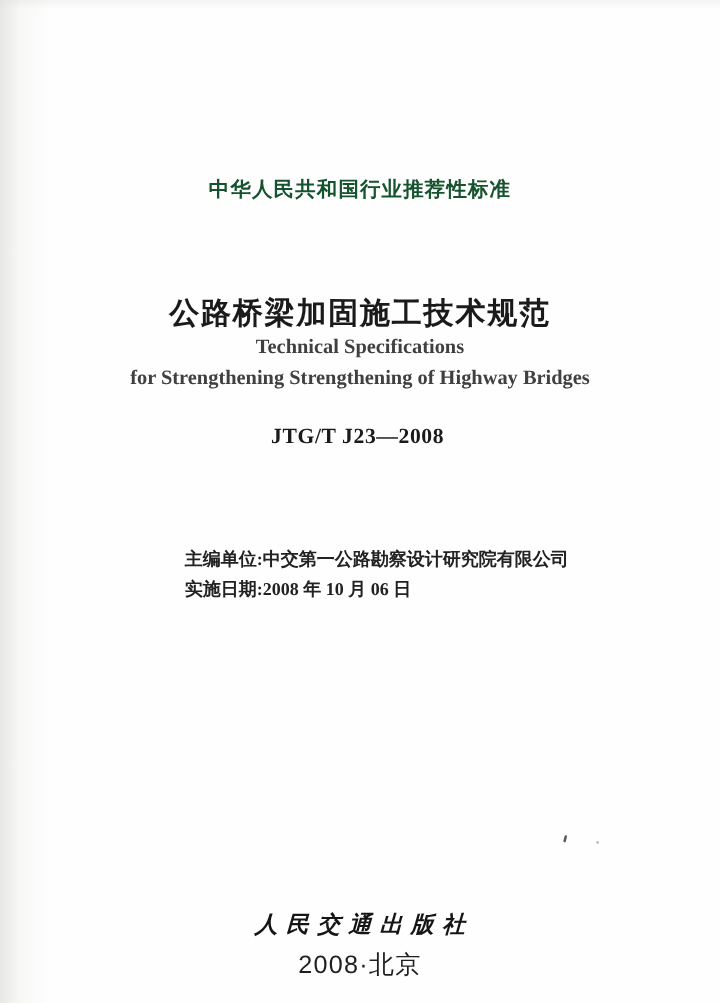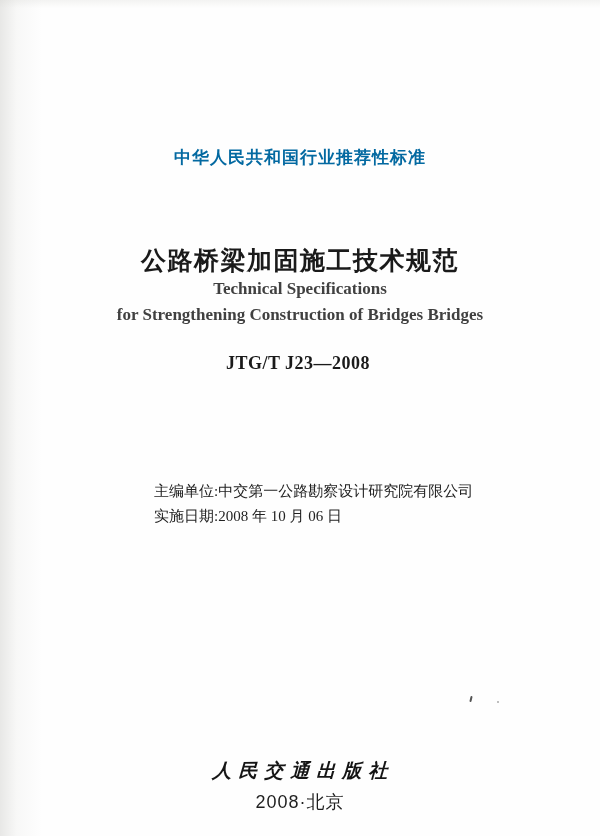--- a/index.html
+++ b/index.html
@@ -33,21 +33,21 @@
     pointer-events: none;
   }
   .standard-label {
     position: absolute;
     top: 146px;
     left: 0; right: 0;
     text-align: center;
     font-size: 17px;
     font-weight: bold;
     letter-spacing: 1px;
-    color: #0369a1;
+    color: #14532d;
   }
   .title-cn {
     position: absolute;
     top: 212px;
     left: 0; right: 0;
     text-align: center;
     font-size: 25px;
     font-weight: bold;
     letter-spacing: 1.5px;
     color: #1a1a1a;
@@ -70,47 +70,48 @@
     left: 0; right: 4px;
     text-align: center;
     font-family: "Liberation Serif", serif;
     font-size: 18px;
     font-weight: bold;
     letter-spacing: 0.5px;
     color: #1a1a1a;
   }
   .info-block {
     position: absolute;
-    top: 479px;
+    top: 455px;
     left: 154px;
     font-family: "Liberation Serif", serif;
     font-size: 15px;
     line-height: 24.5px;
     color: #222;
+    font-weight: bold;
   }
   .info-line { white-space: nowrap; }
   .publisher {
     position: absolute;
     top: 758px;
     left: 0; right: 0;
     text-align: center;
     font-size: 19px;
     font-weight: bold;
     letter-spacing: 7px;
     text-indent: 7px; 
     color: #151515;
     font-style: italic;
     transform: skewX(-2deg);
   }
   .imprint {
     position: absolute;
     top: 790px;
     left: 0; right: 0;
     text-align: center;
-    font-size: 18px;
+    font-size: 21px;
     letter-spacing: 1px;
     color: #1f1f1f;
   }
   .speck {
     position: absolute;
     left: 470px;
     top: 696px;
     width: 2px;
     height: 6px;
     background: #555;
@@ -133,21 +134,21 @@
 <div class="page">
   <div class="scan-edge"></div>
   <div class="scan-edge-top"></div>
 
   <div class="standard-label">中华人民共和国行业推荐性标准</div>
 
   <div class="title-cn">公路桥梁加固施工技术规范</div>
 
   <div class="title-en">
     <div>Technical Specifications</div>
-    <div>for Strengthening Construction of Bridges Bridges</div>
+    <div>for Strengthening Strengthening of Highway Bridges</div>
   </div>
 
   <div class="standard-code">JTG/T J23—2008</div>
 
   <div class="info-block">
     <div class="info-line">主编单位:中交第一公路勘察设计研究院有限公司</div>
     <div class="info-line">实施日期:2008 年 10 月 06 日</div>
   </div>
 
   <div class="speck"></div>

